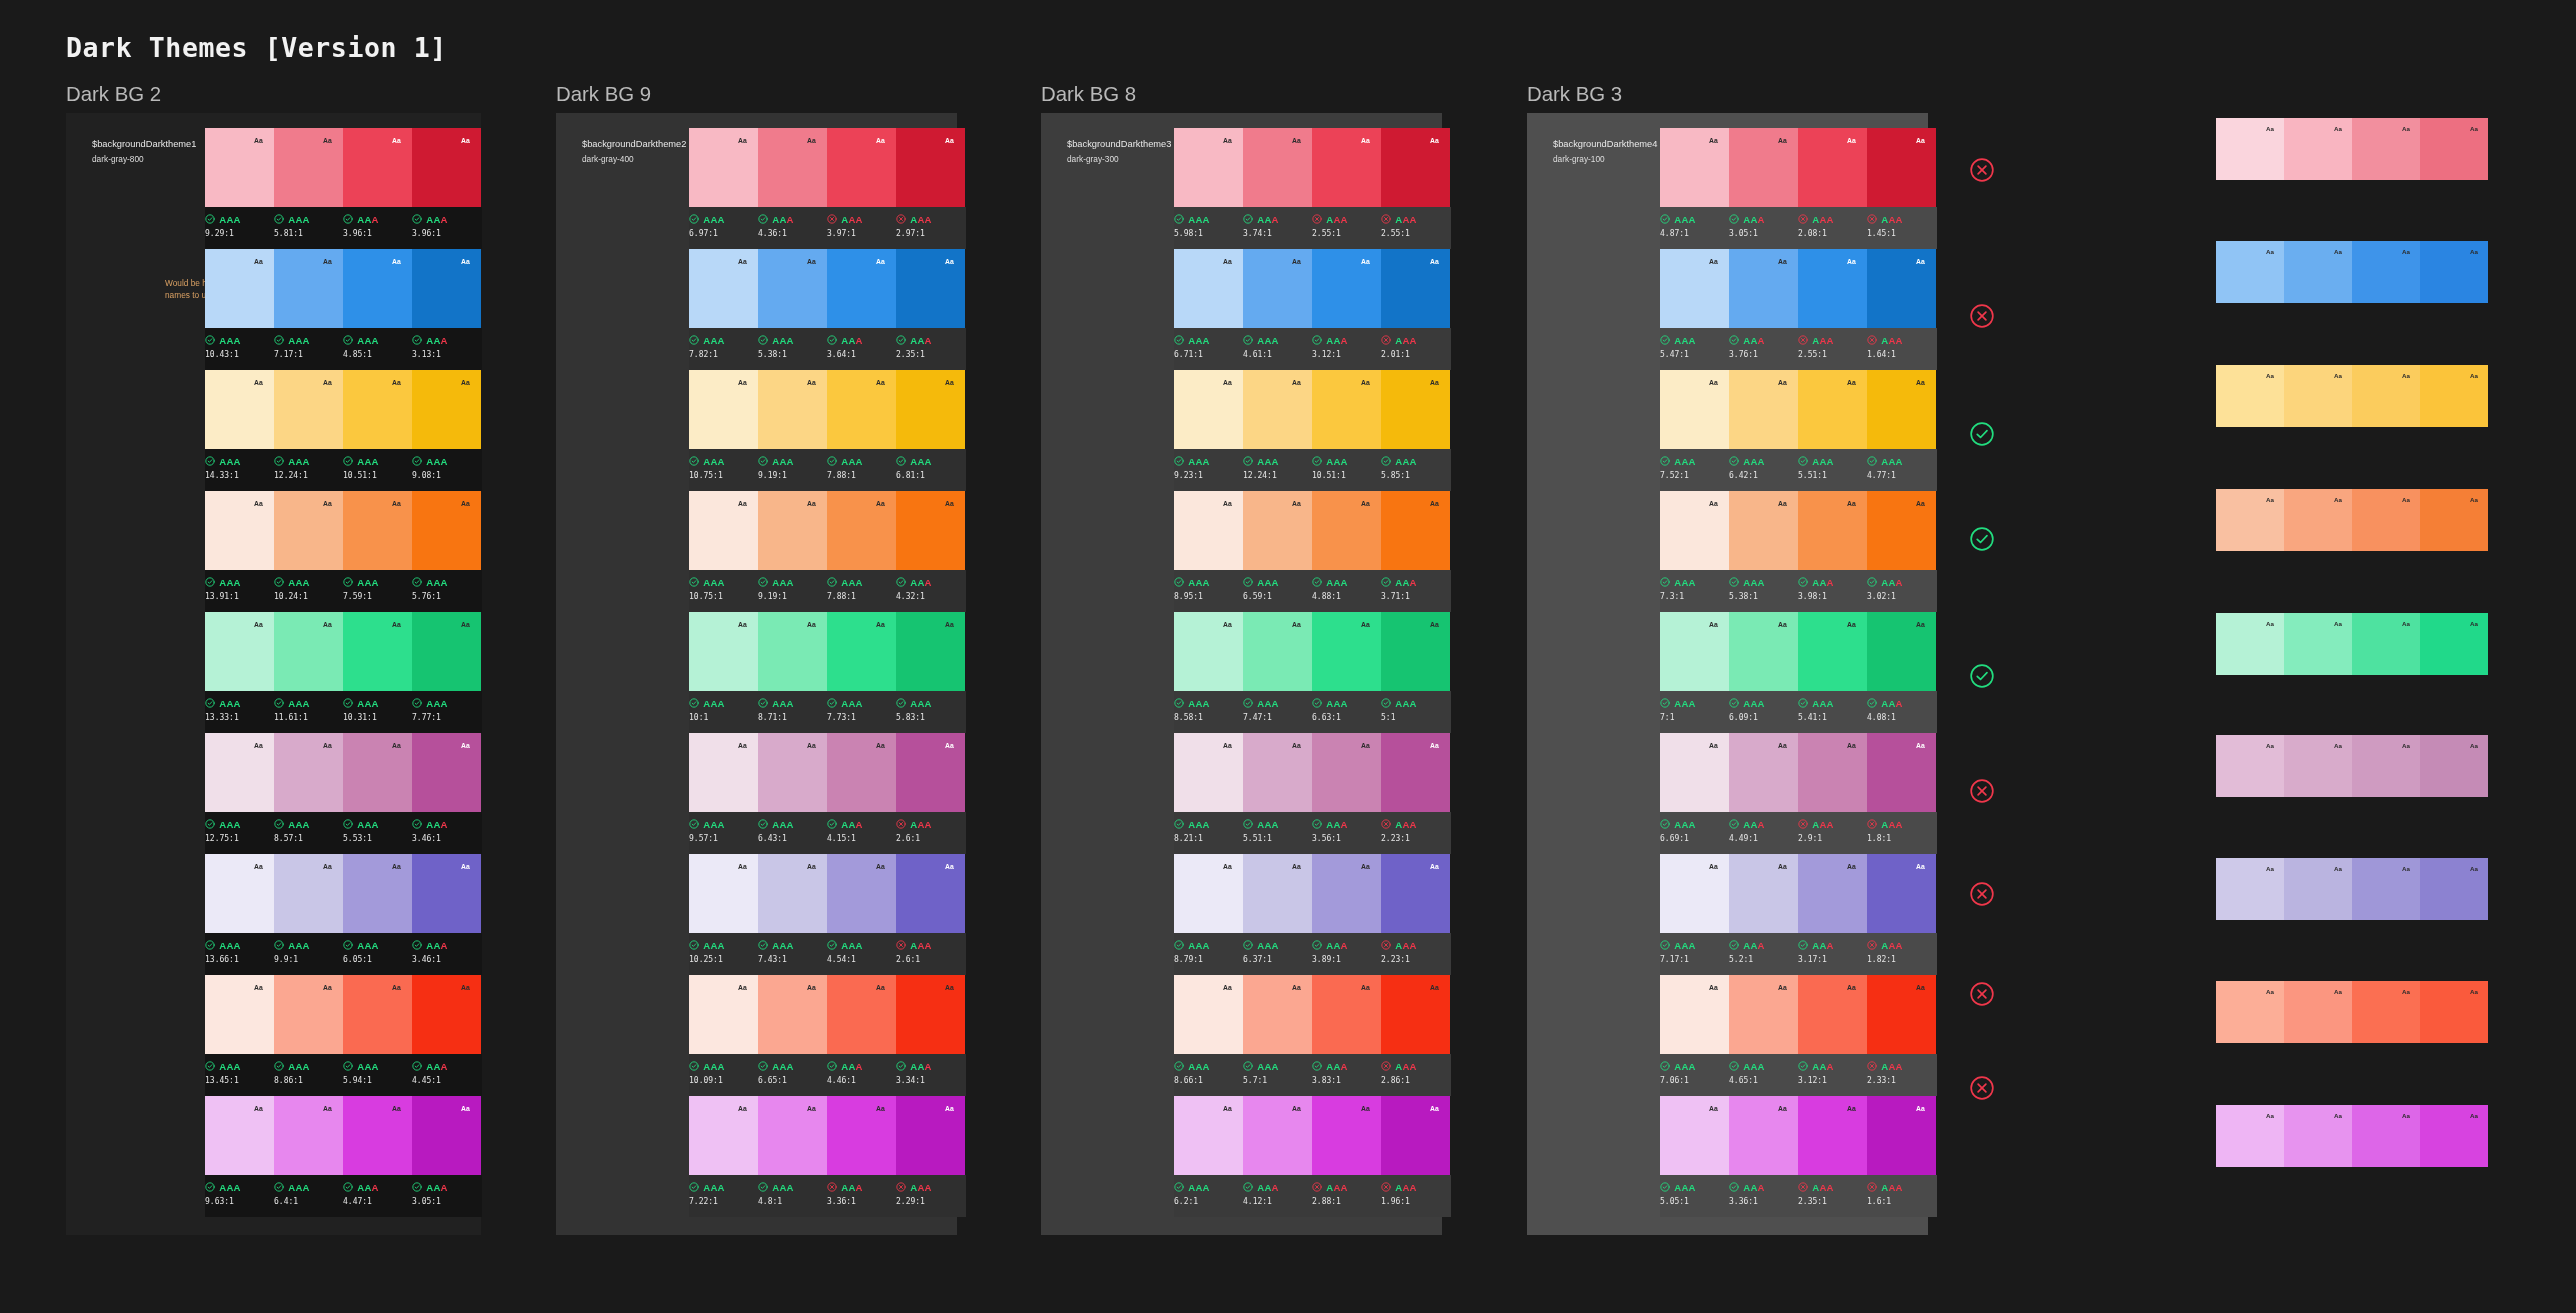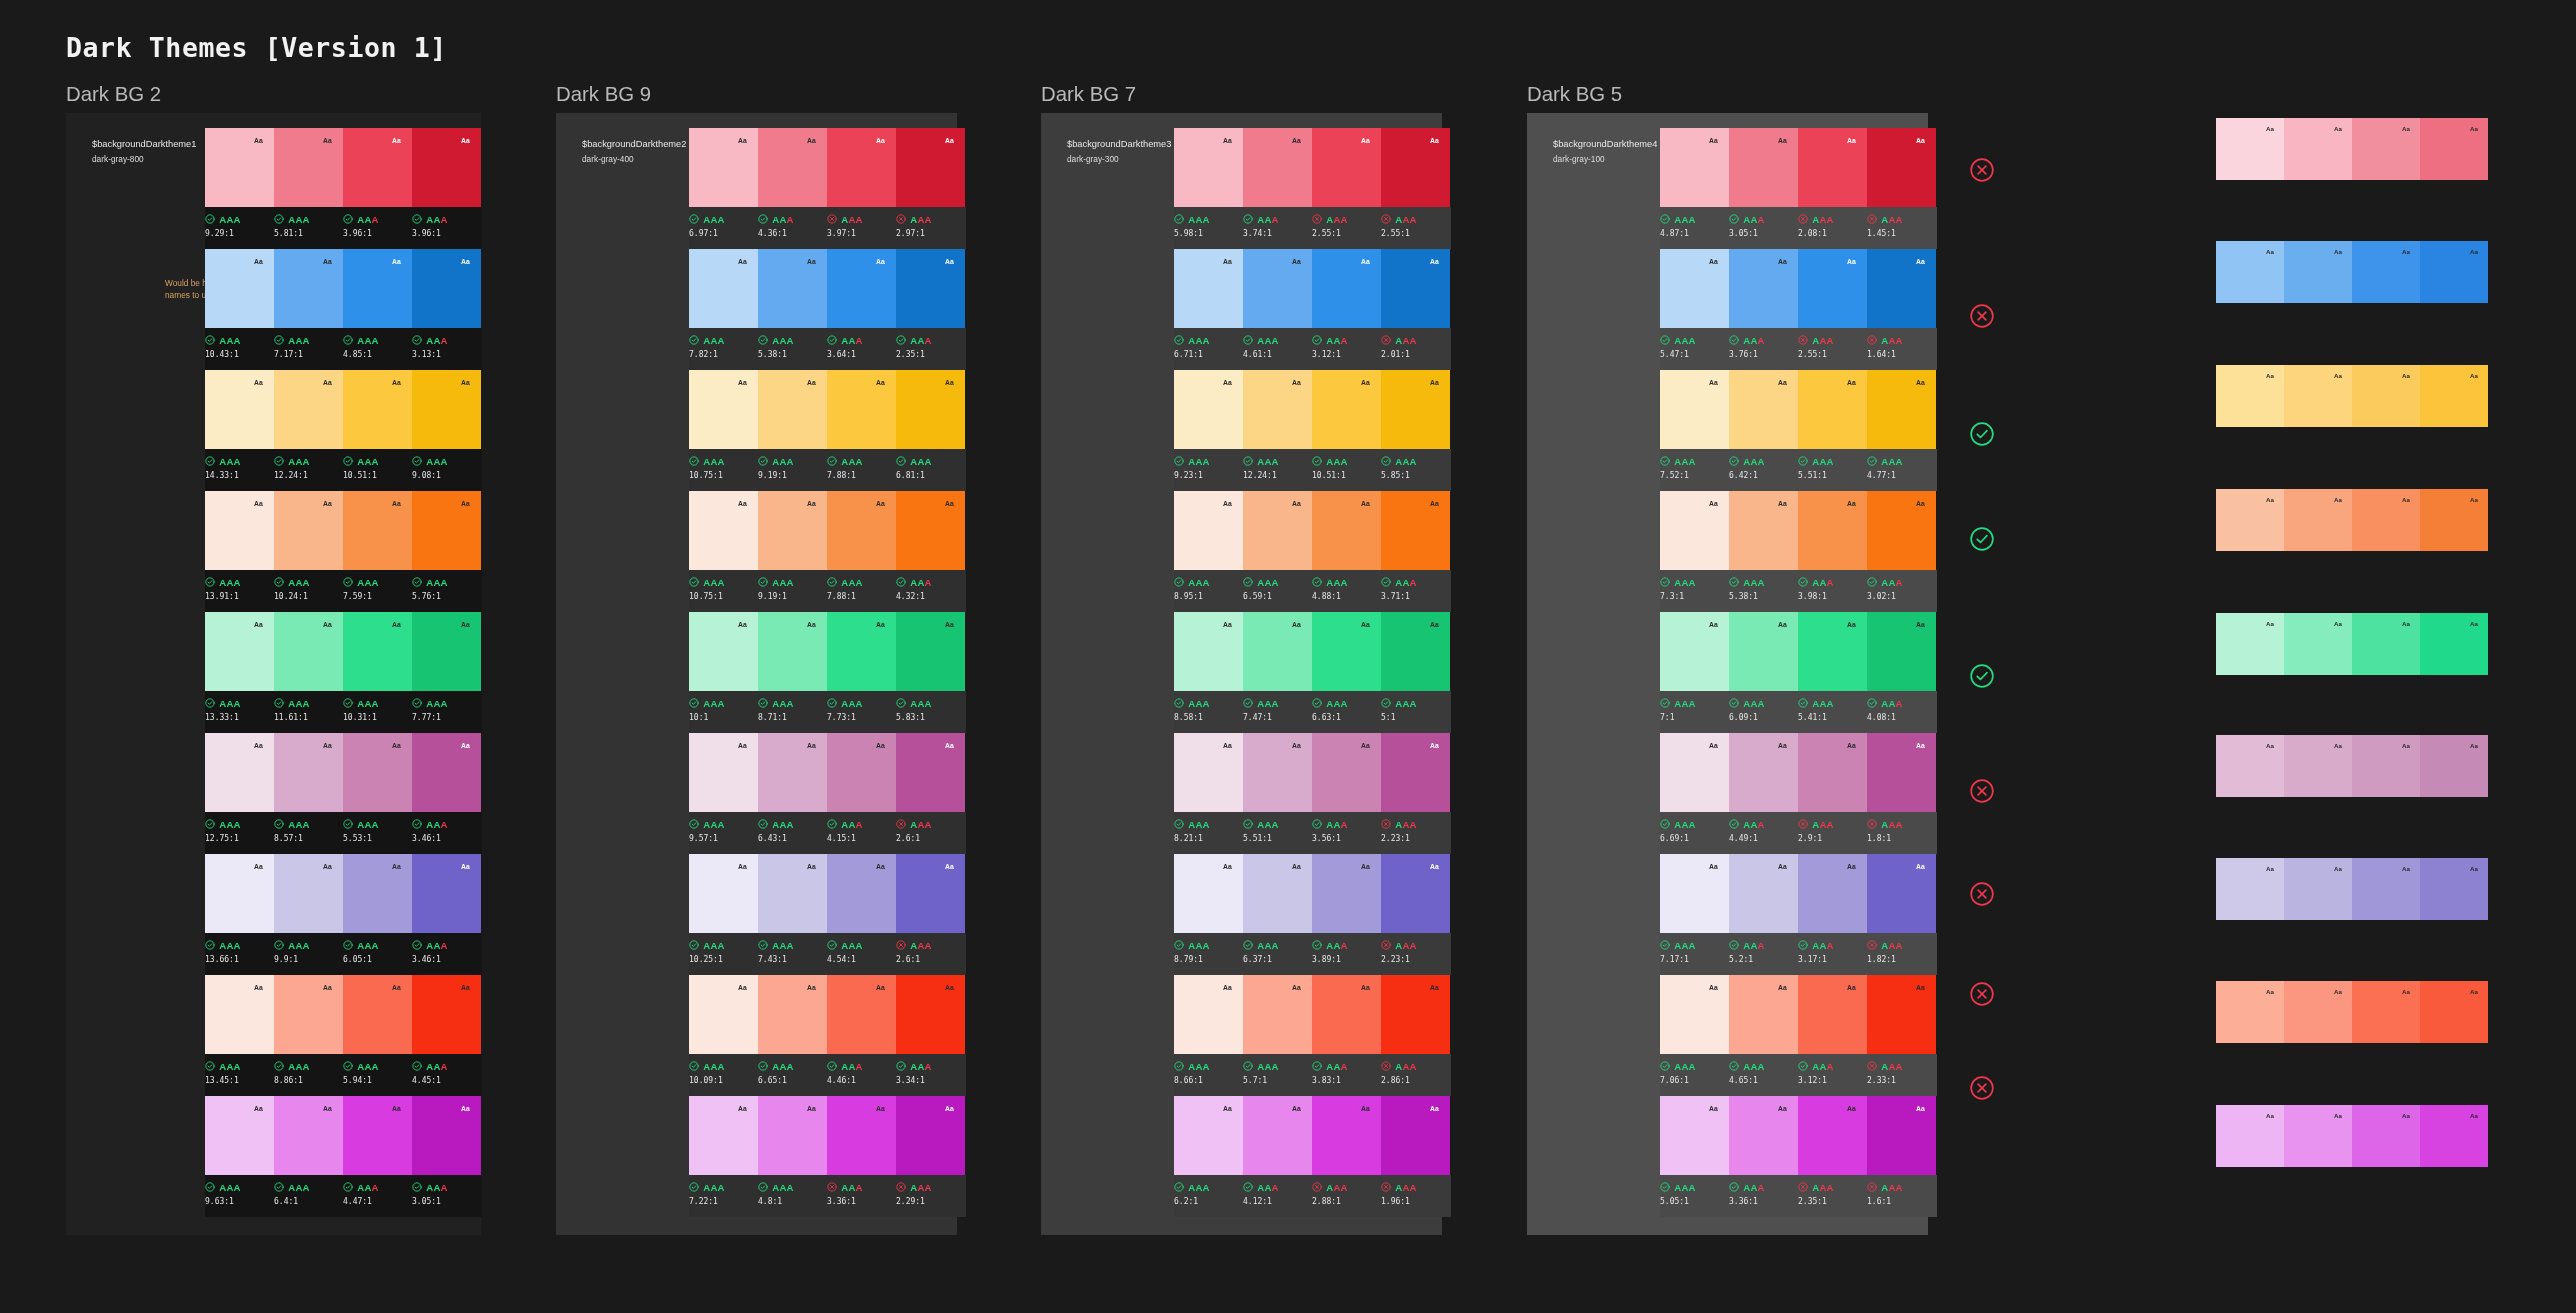--- a/index.html
+++ b/index.html
@@ -1147,21 +1147,21 @@
                     <span class="grade"><span class="g">A</span><span class="r">A</span><span class="r">A</span></span>
                   </div>
                   <div class="ratio">2.29:1</div>
                 </div>
               </div>
             </div>
           </div>
         </div>
       </div>
       <div class="theme-col" style="left: 1041px;">
-        <div class="theme-heading">Dark BG 7</div>
+        <div class="theme-heading">Dark BG 8</div>
         <div class="theme-panel" style="background: rgb(61, 61, 61); width: 401px; height: 1122px;">
           <div class="meta">
             <div class="token">$backgroundDarktheme3</div>
             <div class="alias">dark-gray-300</div>
           </div>
           <div class="rows" style="left: 133px; top: 15px;">
             <div class="row">
               <div class="swatches">
                 <div class="sw" style="background: rgb(248, 185, 196); width: 69px;">
                   <span class="aa" style="color: rgb(43, 43, 43);">Aa</span>
@@ -1680,21 +1680,21 @@
                     <span class="grade"><span class="g">A</span><span class="r">A</span><span class="r">A</span></span>
                   </div>
                   <div class="ratio">1.96:1</div>
                 </div>
               </div>
             </div>
           </div>
         </div>
       </div>
       <div class="theme-col" style="left: 1527px;">
-        <div class="theme-heading">Dark BG 5</div>
+        <div class="theme-heading">Dark BG 3</div>
         <div class="theme-panel" style="background: rgb(79, 79, 79); width: 401px; height: 1122px;">
           <div class="meta">
             <div class="token">$backgroundDarktheme4</div>
             <div class="alias">dark-gray-100</div>
           </div>
           <div class="rows" style="left: 133px; top: 15px;">
             <div class="row">
               <div class="swatches">
                 <div class="sw" style="background: rgb(248, 185, 196); width: 69px;">
                   <span class="aa" style="color: rgb(43, 43, 43);">Aa</span>

